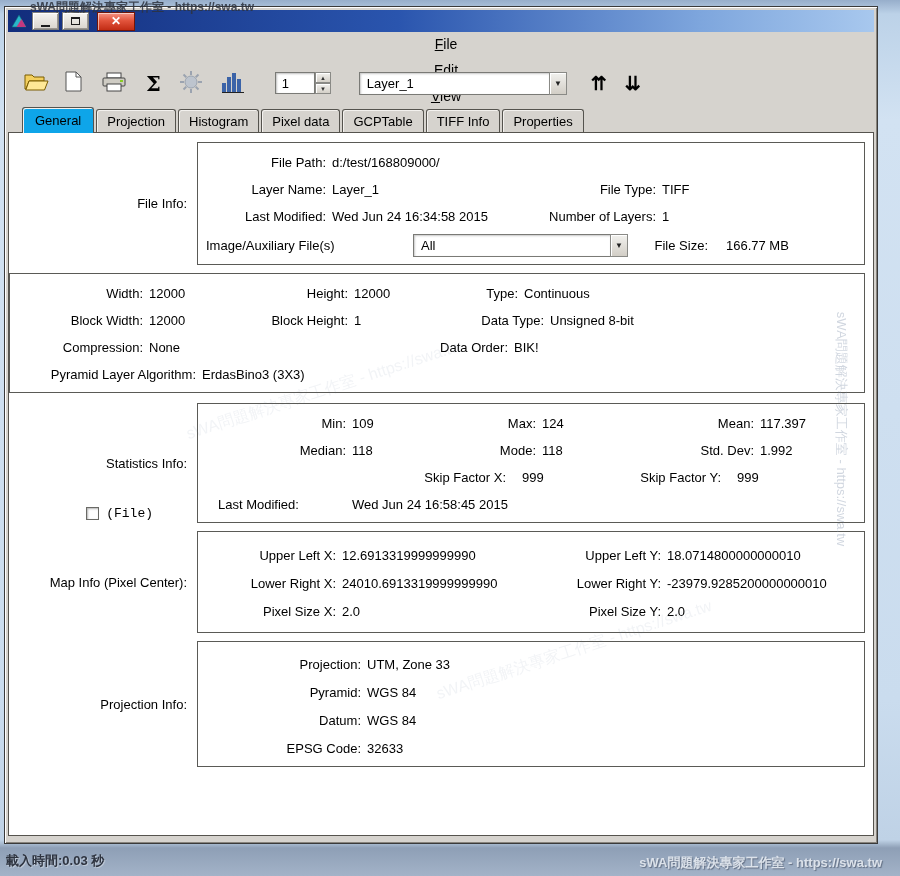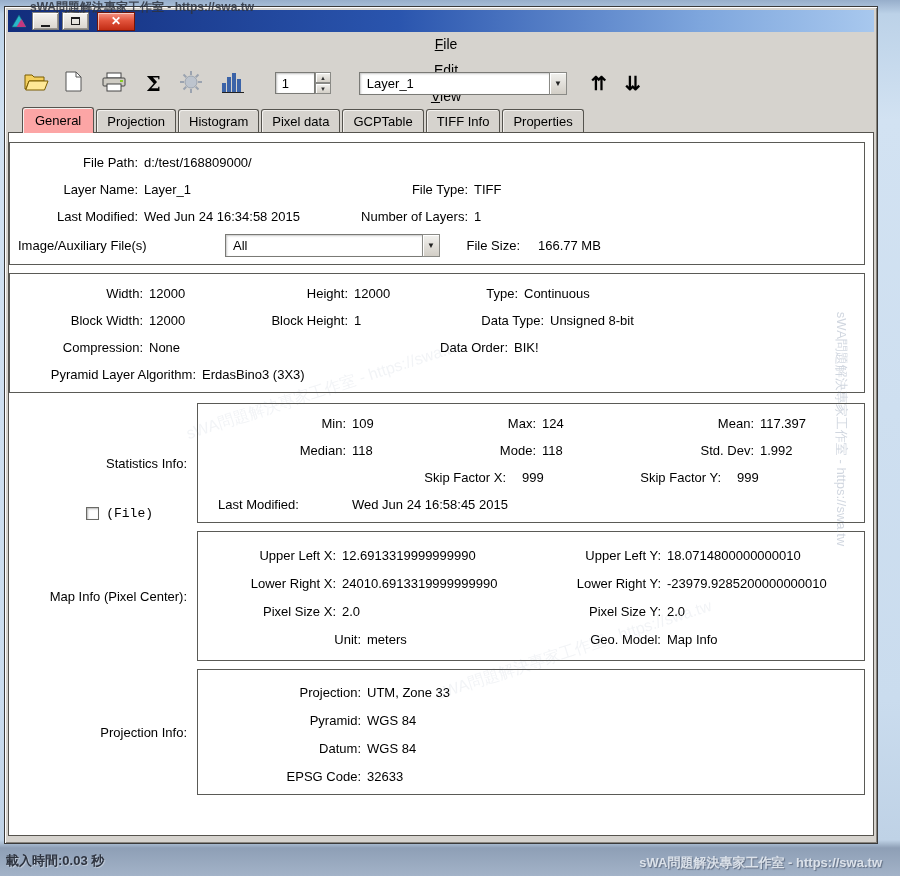--- a/index.html
+++ b/index.html
@@ -84,21 +84,21 @@
     border:1px solid #8a8a86; box-shadow: inset 1px 1px 0 #fff; cursor:default; padding:0;
   }
 
   
   .tabs { display:flex; align-items:flex-end; padding:0 0 0 14px; position:relative; height:26px; z-index:3; }
   .tab {
     background:#d6d3ce; border:1px solid #55534e; border-bottom:none; border-radius:3px 3px 0 0;
     padding:4px 10px 3px; margin-right:2px; font-size:13px; cursor:default; white-space:nowrap;
     box-shadow: inset 1px 1px 0 #f3f1ee;
   }
-  .tab.active { background:#fca5a5; padding:5px 12px 5px; margin-bottom:-1px; position:relative; z-index:4; }
+  .tab.active { background:#0ea5e9; padding:5px 12px 5px; margin-bottom:-1px; position:relative; z-index:4; }
 
   
   .page {
     background:#fff; border:1px solid #55534e; height:704px; overflow:hidden;
     padding-top:9px; position:relative; z-index:2;
   }
 
   .section { display:flex; margin-bottom:8px; }
   .sec-label {
     width:188px; flex:0 0 188px; display:flex; align-items:center; justify-content:flex-end;
@@ -226,20 +226,23 @@
     <span class="tab">Histogram</span>
     <span class="tab">Pixel data</span>
     <span class="tab">GCPTable</span>
     <span class="tab">TIFF Info</span>
     <span class="tab">Properties</span>
   </div>
 
   <div class="page">
 
     <div class="section">
+      <div class="sec-label">
+        <span>File Info:</span>
+      </div>
       <div class="sec-box">
         <div class="row">
           <div class="pair">
             <span class="lbl" style="width:120px">File Path:</span>
             <span class="val">d:/test/168809000/</span>
           </div>
         </div>
         <div class="row">
           <div class="pair" style="width:330px">
             <span class="lbl" style="width:120px">Layer Name:</span>
@@ -405,30 +408,20 @@
         <div class="row" style="height:28px">
           <div class="pair" style="width:350px">
             <span class="lbl" style="width:130px">Pixel Size X:</span>
             <span class="val">2.0</span>
           </div>
           <div class="pair">
             <span class="lbl" style="width:105px">Pixel Size Y:</span>
             <span class="val">2.0</span>
           </div>
         </div>
-        <div class="row" style="height:28px">
-          <div class="pair" style="width:350px">
-            <span class="lbl" style="width:155px">Unit:</span>
-            <span class="val">meters</span>
-          </div>
-          <div class="pair">
-            <span class="lbl" style="width:105px">Geo. Model:</span>
-            <span class="val">Map Info</span>
-          </div>
-        </div>
       </div>
     </div>
 
     <div class="section">
       <div class="sec-label">
         <span>Projection Info:</span>
       </div>
       <div class="sec-box" style="padding-top:8px">
         <div class="row" style="height:28px">
           <div class="pair">

